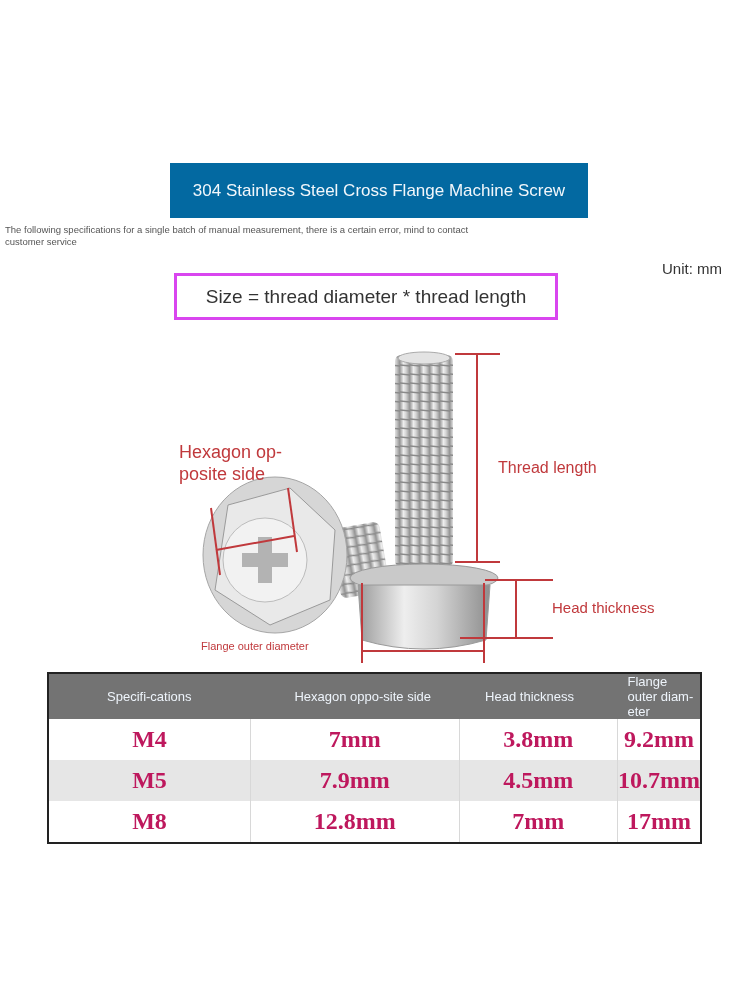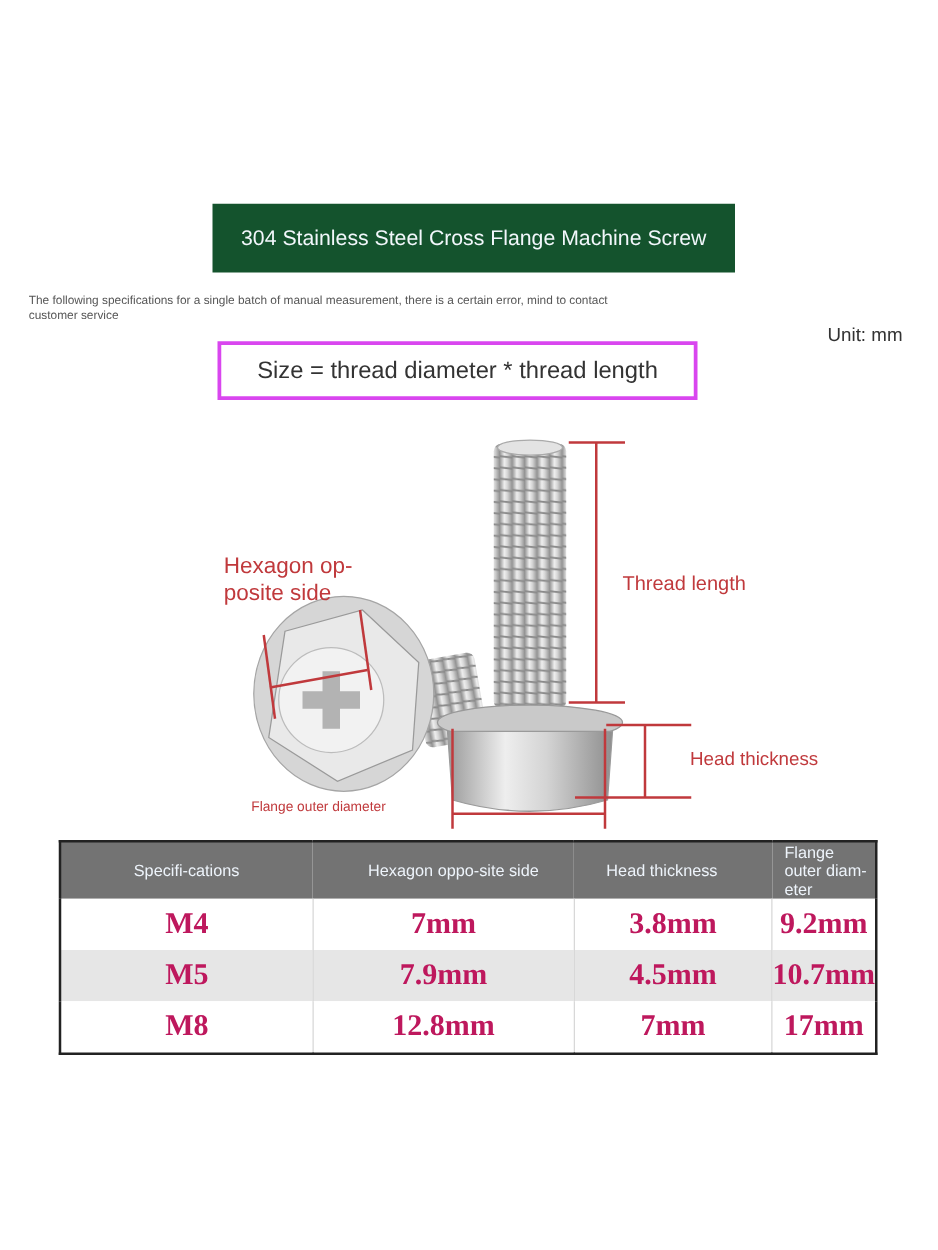--- a/index.html
+++ b/index.html
@@ -1,21 +1,21 @@
 <!DOCTYPE html>
 <html><head>
 <meta charset="utf-8">
 <style>
   html, body { margin:0; padding:0; }
   body { width:750px; height:1000px; background:#ffffff; position:relative; overflow:hidden;
          font-family:"Liberation Sans", sans-serif; }
   .abs { position:absolute; }
-  .banner { left:170px; top:163px; width:418px; height:55px; background:#14532d;
+  .banner { left:170px; top:163px; width:418px; height:55px; background:#0369a1;
             color:#f2f7fb; font-size:17px; display:flex; align-items:center; justify-content:center; }
-  .note { left:5px; top:235px; width:470px; font-size:9.5px; line-height:11.5px; color:#555;margin-left:18px; }
+  .note { left:5px; top:224px; width:470px; font-size:9.5px; line-height:11.5px; color:#555; }
   .unit { left:662px; top:260px; font-size:15px; color:#333;text-align:center; }
   .sizebox { left:174px; top:273px; width:384px; height:47px; border:3px solid #d946ef;
              box-sizing:border-box; font-size:19px; color:#333; display:flex; align-items:center; justify-content:center; }
   .lbl { color:#c0393c; }
   .hex-lbl { left:179px; top:441px; font-size:18px; line-height:22px; }
   .thread-lbl { left:498px; top:459px; font-size:16px; }
   .head-lbl { left:552px; top:599px; font-size:15px; }
   .flange-lbl { left:201px; top:640px; font-size:11px; }
   .diagram { left:170px; top:340px; width:520px; height:330px; }
   table.spec { position:absolute; left:47px; top:672px; width:655px; border-collapse:collapse;

